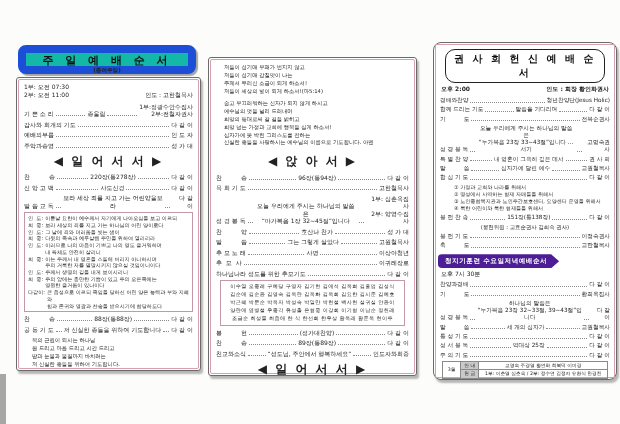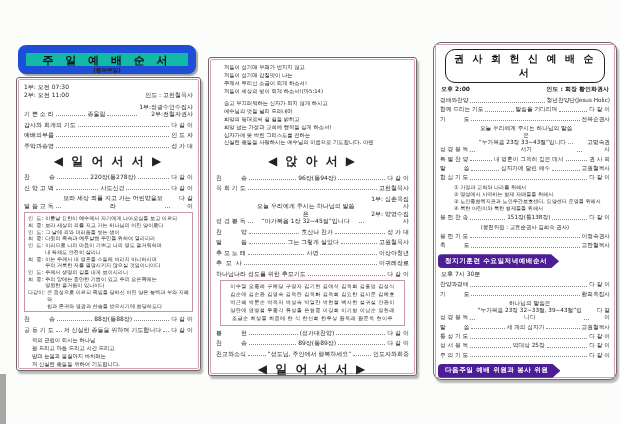--- a/index.html
+++ b/index.html
@@ -514,21 +514,20 @@
           </div>
 
           <div class="oi">
             <span class="lb">주 의 기 도</span>
             <span class="dots"></span>
 
             <span class="rt">다  같  이</span>
           </div>
         </div>
 
-      <div class="ribbon">다음주일 예배 위원과 봉사 위원</div>
 
       <table class="ctab">
         <tbody>
             <tr>
           <td rowspan="2" class="mcol">3월</td>
           <td class="shade">안 내</td>
           <td colspan="7">고영숙 주경열 황연화 최복덕 이미경</td>
         </tr>
         <tr>
           <td class="shade">헌 금</td>

